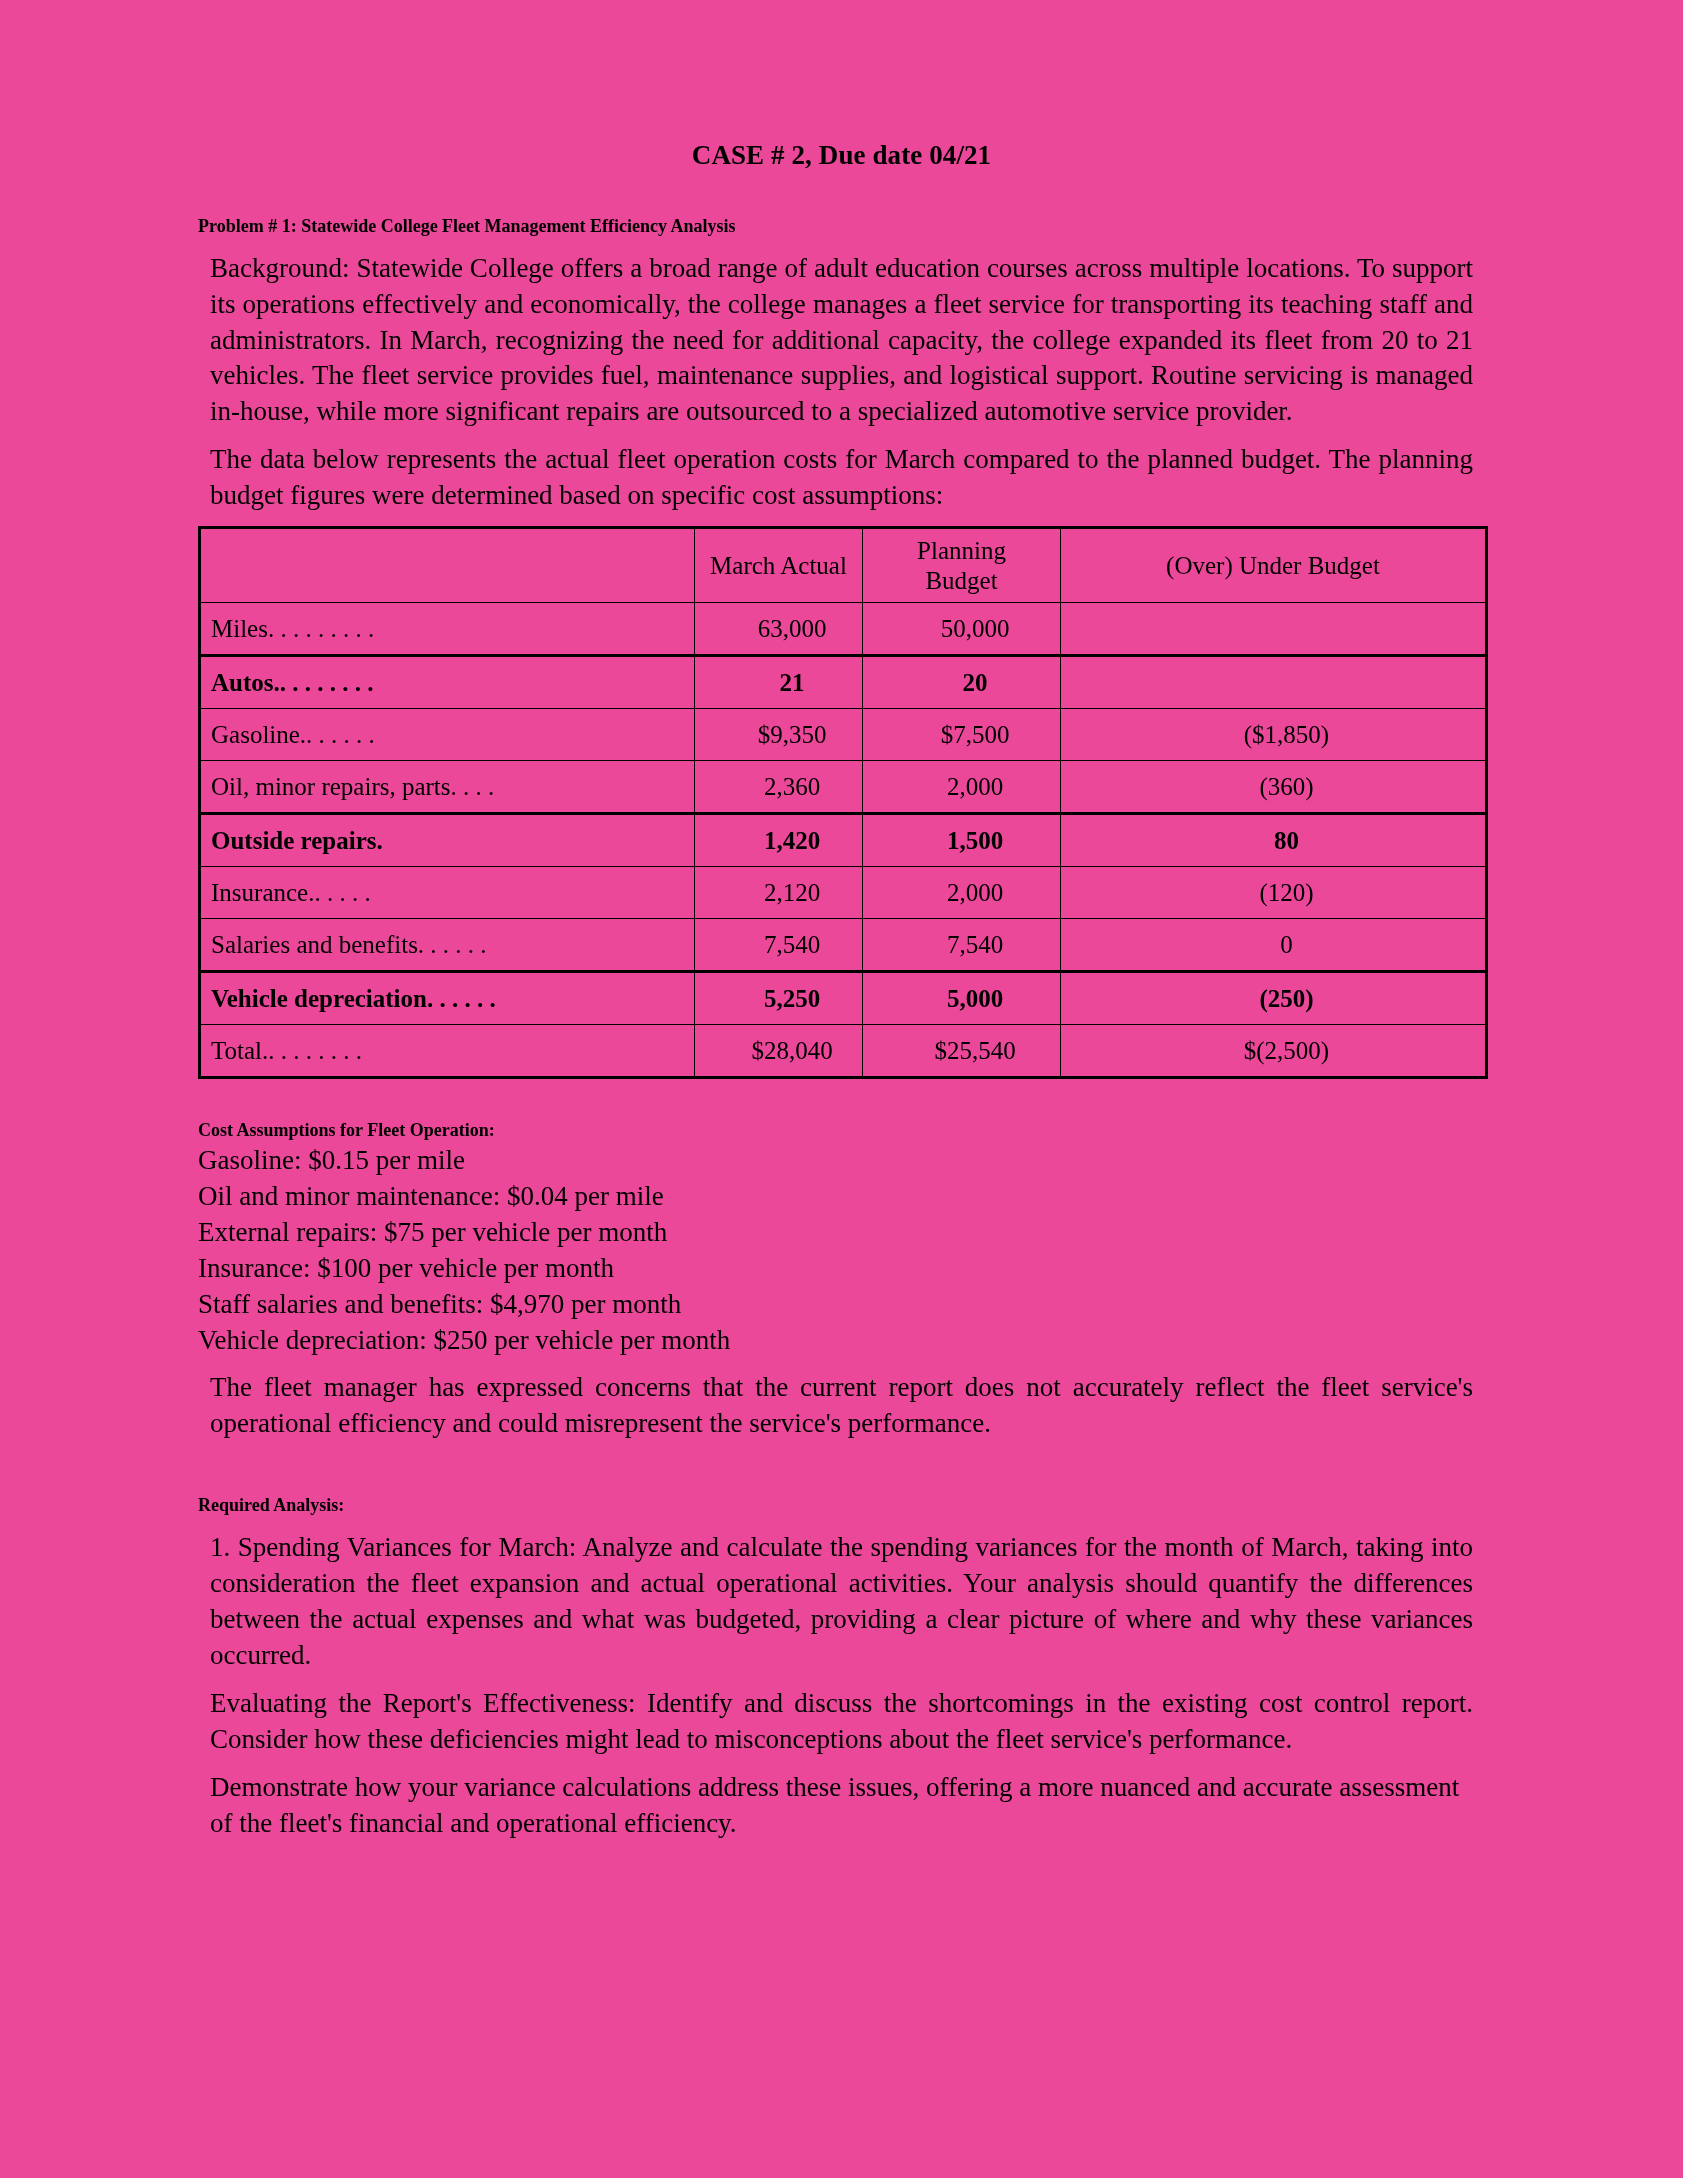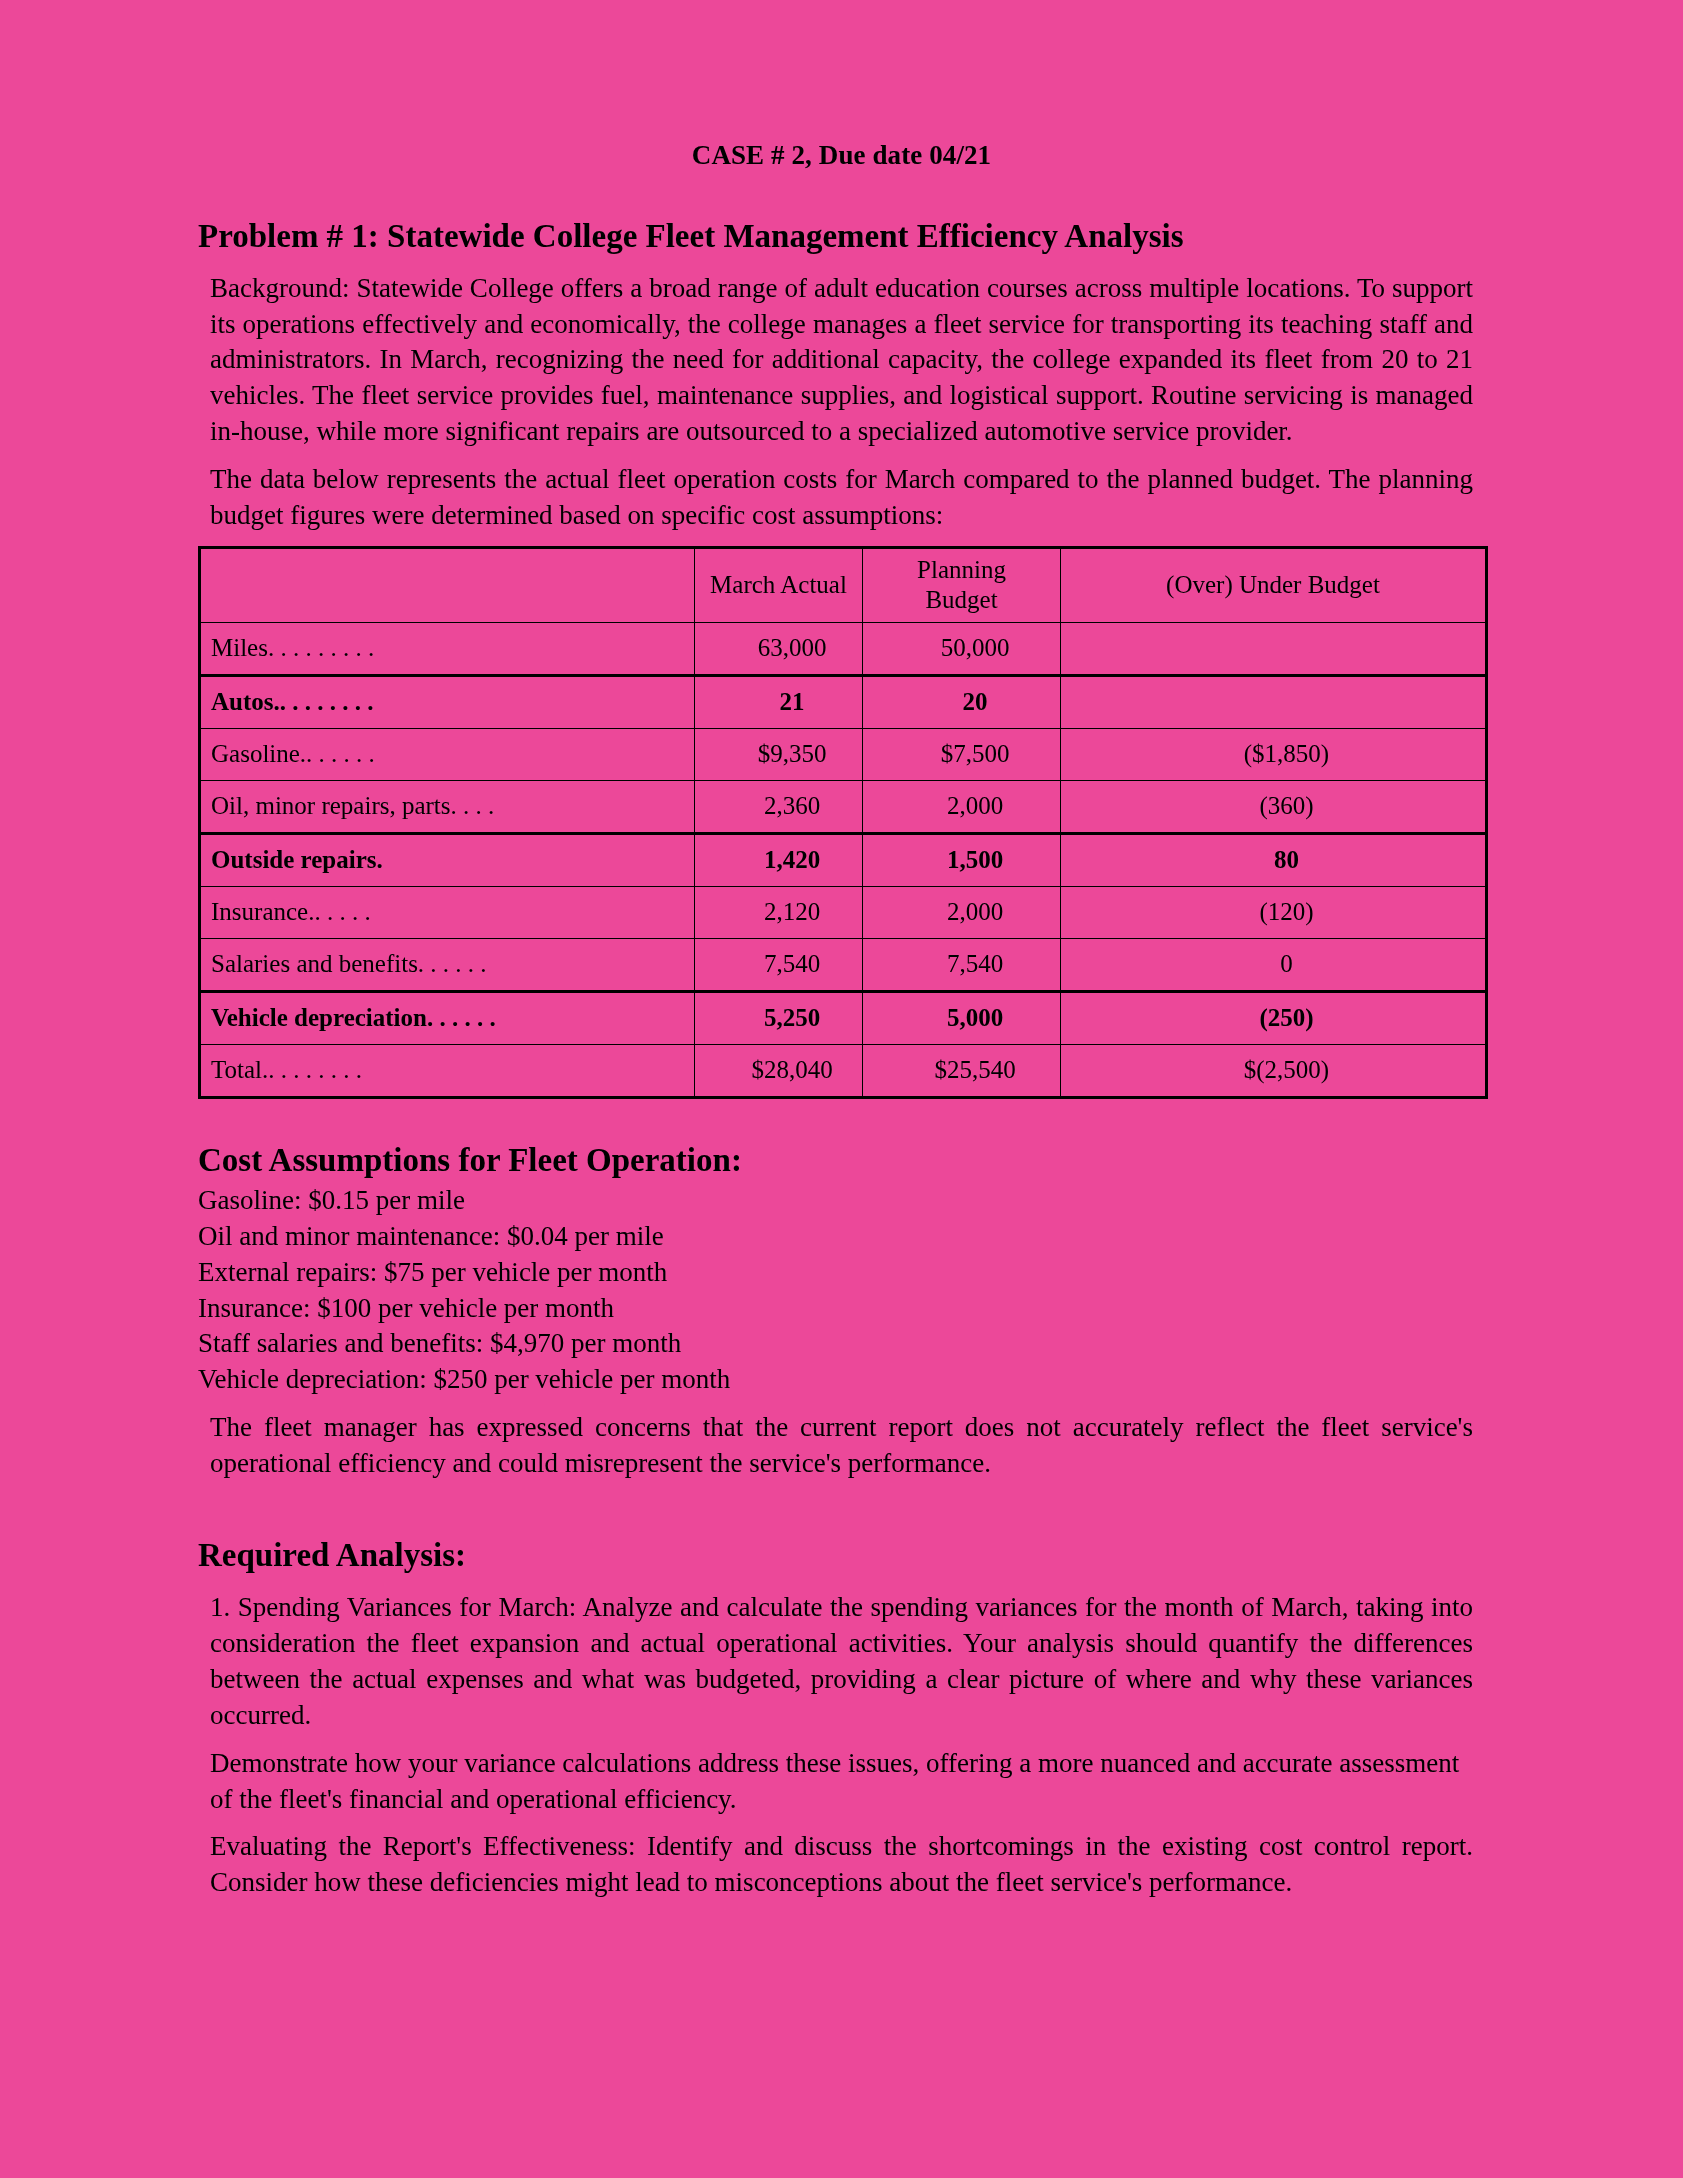--- a/index.html
+++ b/index.html
@@ -33,21 +33,21 @@
     text-align: center;
     font-weight: bold;
     font-size: 27px;
     letter-spacing: 0.1px;
     margin: 0 0 42px 0;
     line-height: 1.25;
   }
 
   .heading {
     font-weight: bold;
-    font-size: 33px;
+    font-size: 18px;
     margin: 0;
     line-height: 1.33;
   }
 
   p.body {
     font-size: 27px;
     margin: 12px;
     line-height: 1.33;
     text-align: justify;
     text-justify: inter-word;
@@ -221,18 +221,18 @@
     <p class="assump-line">Staff salaries and benefits: $4,970 per month</p>
     <p class="assump-line">Vehicle depreciation: $250 per vehicle per month</p>
 
     <p class="body">The fleet manager has expressed concerns that the current report does not accurately reflect the fleet service's operational efficiency and could misrepresent the service's performance.</p>
 
     <div class="spacer-md"></div>
 
     <div class="heading">Required Analysis:</div>
 
     <p class="body">1. Spending Variances for March: Analyze and calculate the spending variances for the month of March, taking into consideration the fleet expansion and actual operational activities. Your analysis should quantify the differences between the actual expenses and what was budgeted, providing a clear picture of where and why these variances occurred.</p>
+    <p class="body">Evaluating the Report's Effectiveness:  Identify and discuss the shortcomings in the existing cost control report. Consider how these deficiencies might lead to misconceptions about the fleet service's performance.</p>
     <p class="body nojust">Demonstrate how your variance calculations address these issues, offering a more nuanced and accurate assessment of the fleet's financial and operational efficiency.</p>
-    <p class="body">Evaluating the Report's Effectiveness:  Identify and discuss the shortcomings in the existing cost control report. Consider how these deficiencies might lead to misconceptions about the fleet service's performance.</p>
 
   </div>
 </div>
 
 
 </body></html>

